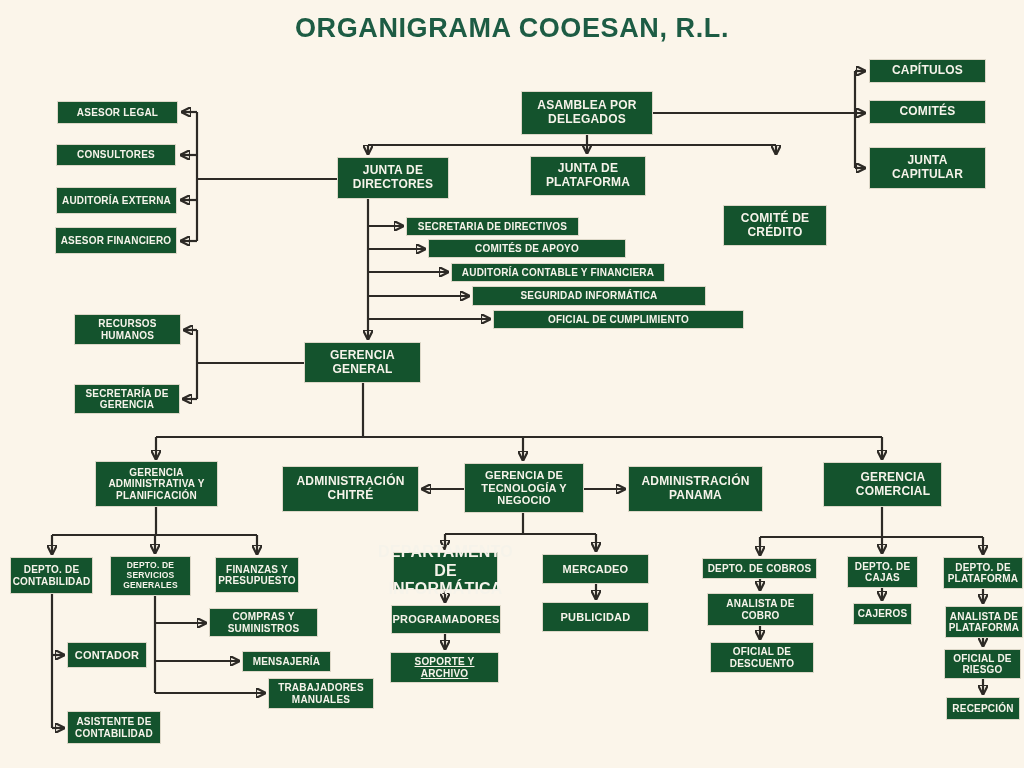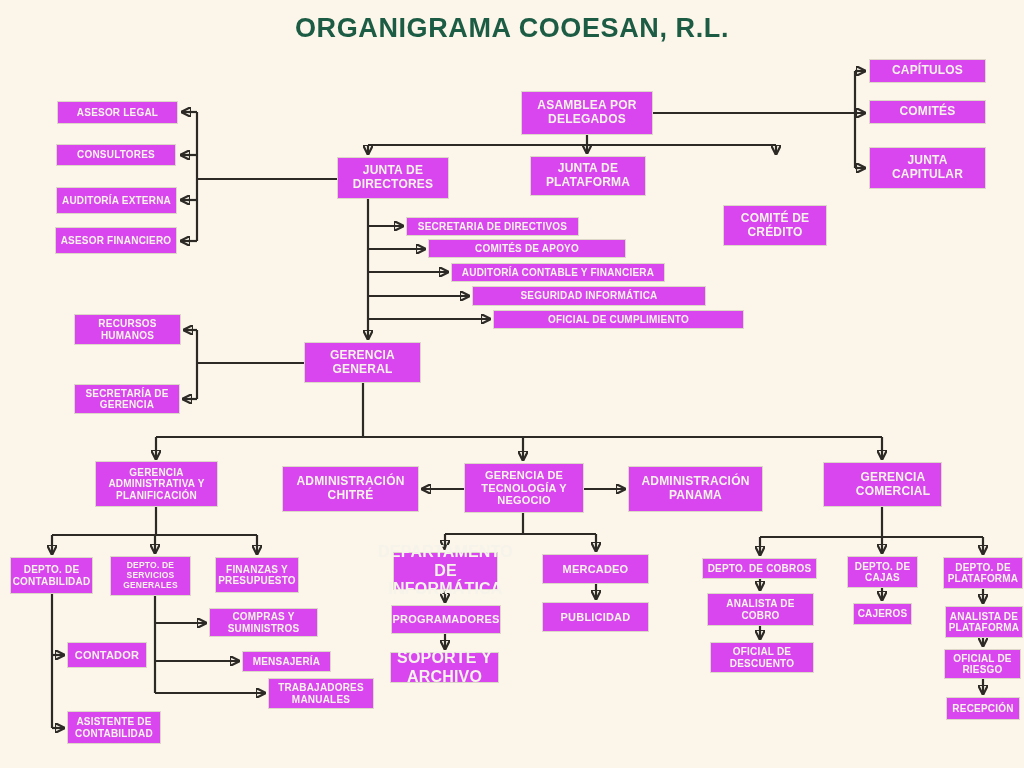--- a/index.html
+++ b/index.html
@@ -1,20 +1,20 @@
 <!DOCTYPE html>
 <html><head>
 <meta charset="utf-8">
 <style>
   html,body{margin:0;padding:0;background:#fbf5ea;}
   .stage{position:relative;width:1024px;height:768px;background:#fbf5ea;overflow:hidden;
          font-family:"Liberation Sans",sans-serif;}
   .title{position:absolute;left:0;top:13px;width:100%;text-align:center;
          font-size:27px;font-weight:bold;letter-spacing:.6px;color:#1d5c44;}
-  .node{position:absolute;background:#d946ef;color:#f6f3ea;font-weight:bold;
+  .node{position:absolute;background:#14532d;color:#f6f3ea;font-weight:bold;
         display:flex;align-items:center;justify-content:center;text-align:center;
         line-height:1.15;letter-spacing:.2px;padding:1px 2px;box-sizing:border-box;
         box-shadow:0 0 0 1px #ddd7c8;}
   svg.wires{position:absolute;left:0;top:0;width:1024px;height:768px;pointer-events:none;}
   svg.wires path{stroke:#2d2a26;stroke-width:2.2;fill:none;}
 </style>
 </head>
 <body>
 
 <div class="stage">
@@ -135,21 +135,21 @@
   <div class="node" style="left:111px;top:557px;width:79px;height:38px;font-size:8.5px;">DEPTO. DE SERVICIOS GENERALES</div>
   <div class="node" style="left:216px;top:558px;width:82px;height:34px;font-size:10px;">FINANZAS Y PRESUPUESTO</div>
   <div class="node" style="left:210px;top:609px;width:107px;height:27px;font-size:10px;">COMPRAS Y SUMINISTROS</div>
   <div class="node" style="left:243px;top:652px;width:87px;height:19px;font-size:10px;">MENSAJERÍA</div>
   <div class="node" style="left:269px;top:679px;width:104px;height:29px;font-size:10px;">TRABAJADORES MANUALES</div>
   <div class="node" style="left:68px;top:643px;width:78px;height:24px;font-size:11px;">CONTADOR</div>
   <div class="node" style="left:68px;top:712px;width:92px;height:31px;font-size:10px;">ASISTENTE DE CONTABILIDAD</div>
 
   <div class="node" style="left:394px;top:553px;width:103px;height:36px;font-size:16px;">DEPARTAMENTO DE INFORMÁTICA</div>
   <div class="node" style="left:392px;top:606px;width:108px;height:27px;font-size:11px;">PROGRAMADORES</div>
-  <div class="node" style="left:391px;top:653px;width:107px;height:29px;font-size:16px;">SOPORTE Y ARCHIVO</div>
+  <div class="node" style="left:391px;top:653px;width:107px;height:29px;font-size:10px;text-decoration:underline;">SOPORTE Y ARCHIVO</div>
   <div class="node" style="left:543px;top:555px;width:105px;height:28px;font-size:11px;">MERCADEO</div>
   <div class="node" style="left:543px;top:603px;width:105px;height:28px;font-size:11px;">PUBLICIDAD</div>
 
   <div class="node" style="left:703px;top:559px;width:113px;height:19px;font-size:10px;">DEPTO. DE COBROS</div>
   <div class="node" style="left:708px;top:594px;width:105px;height:31px;font-size:10px;">ANALISTA DE COBRO</div>
   <div class="node" style="left:711px;top:643px;width:102px;height:29px;font-size:10px;">OFICIAL DE DESCUENTO</div>
   <div class="node" style="left:848px;top:557px;width:69px;height:30px;font-size:10px;">DEPTO. DE CAJAS</div>
   <div class="node" style="left:854px;top:604px;width:57px;height:20px;font-size:10px;">CAJEROS</div>
   <div class="node" style="left:944px;top:558px;width:78px;height:30px;font-size:10px;">DEPTO. DE PLATAFORMA</div>
   <div class="node" style="left:946px;top:607px;width:76px;height:30px;font-size:10px;">ANALISTA DE PLATAFORMA</div>

